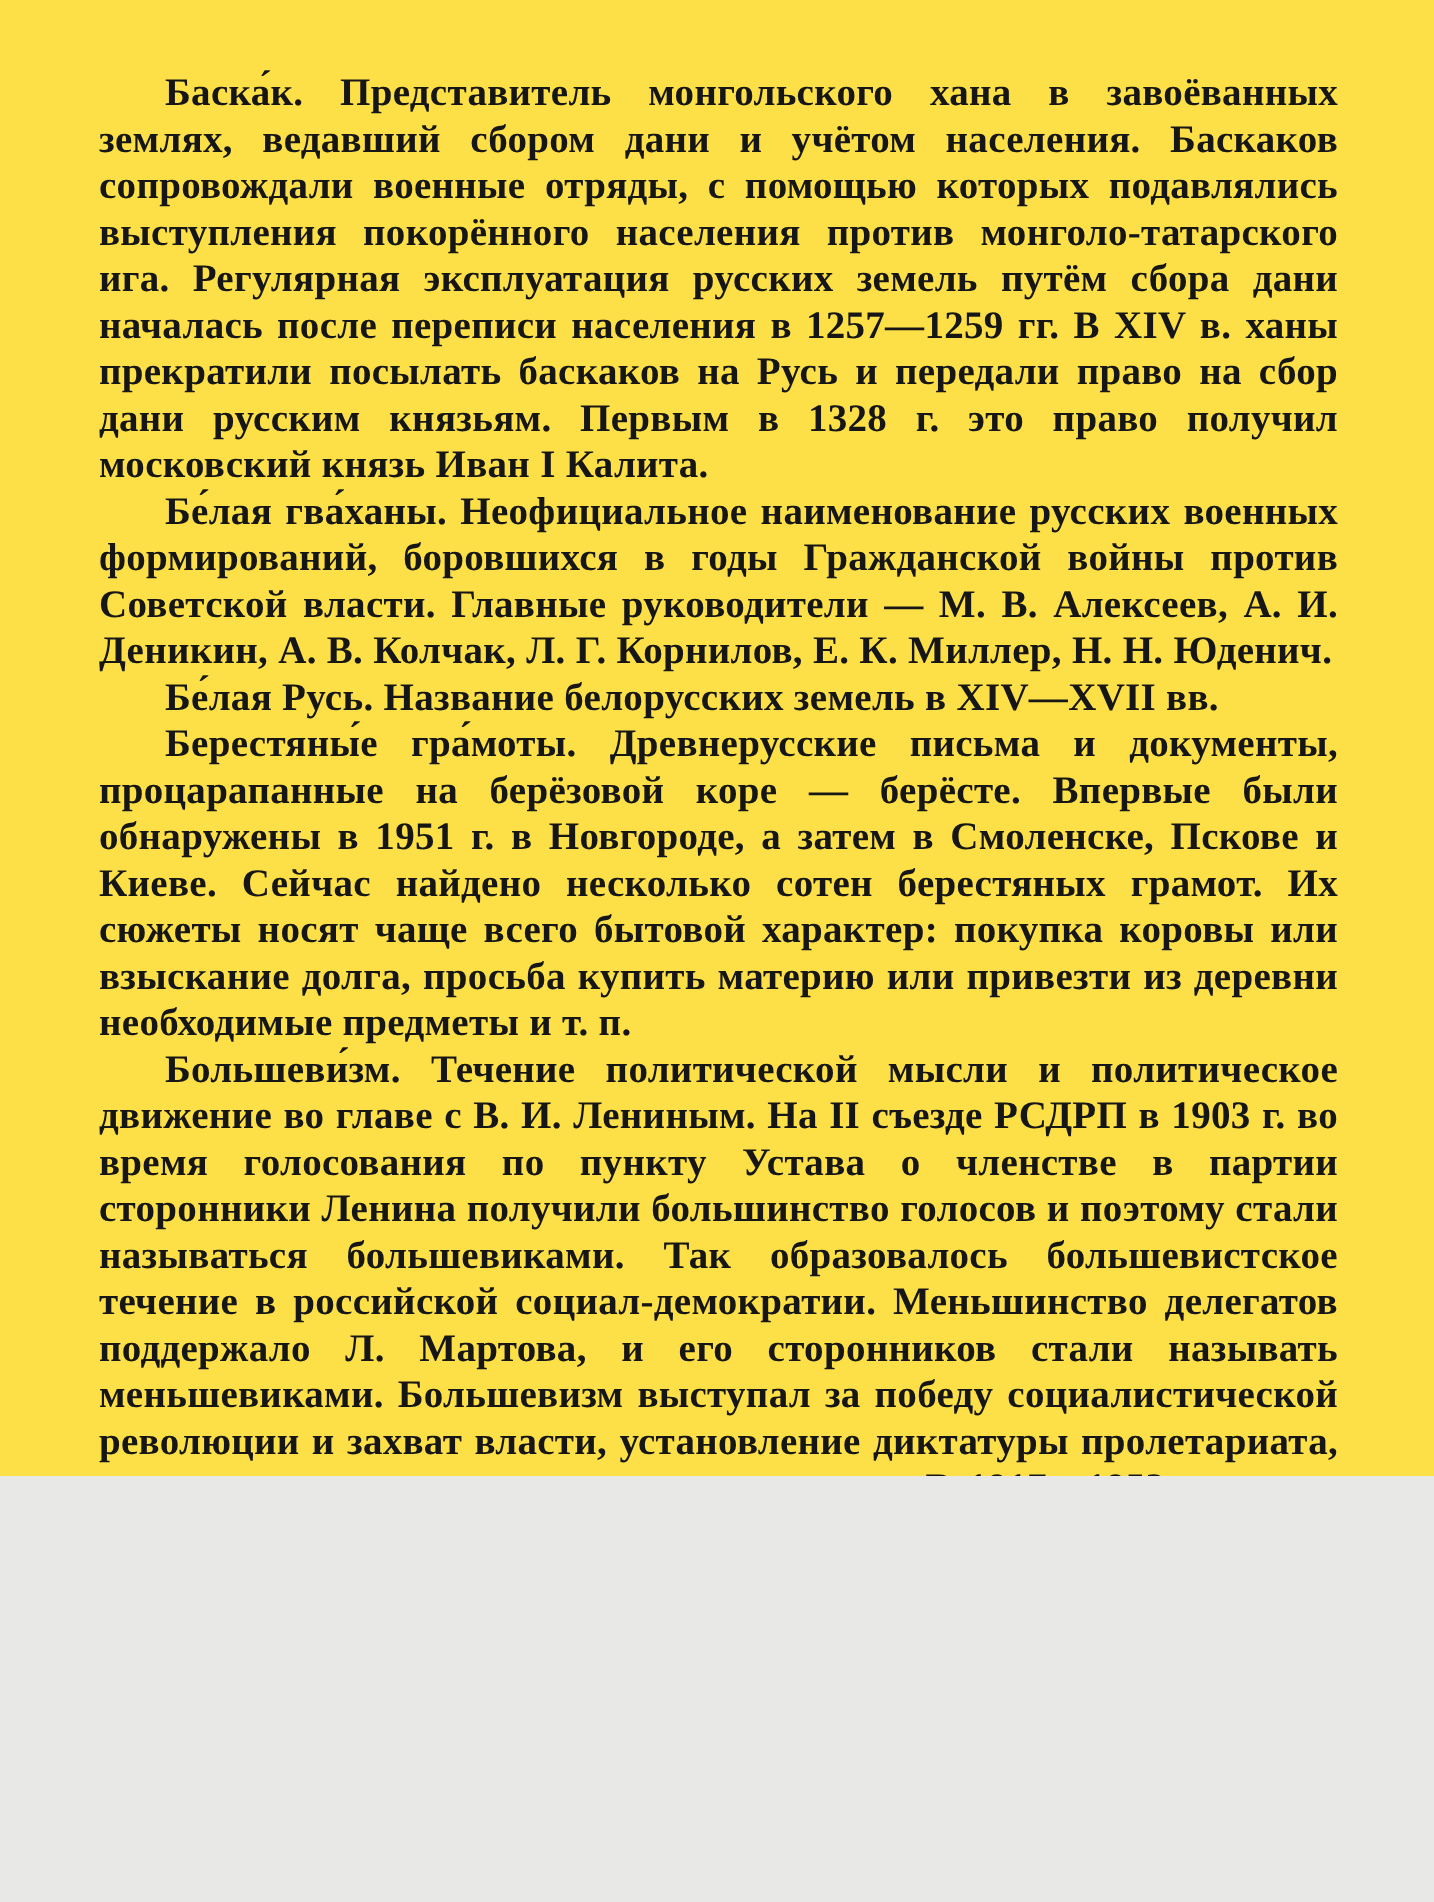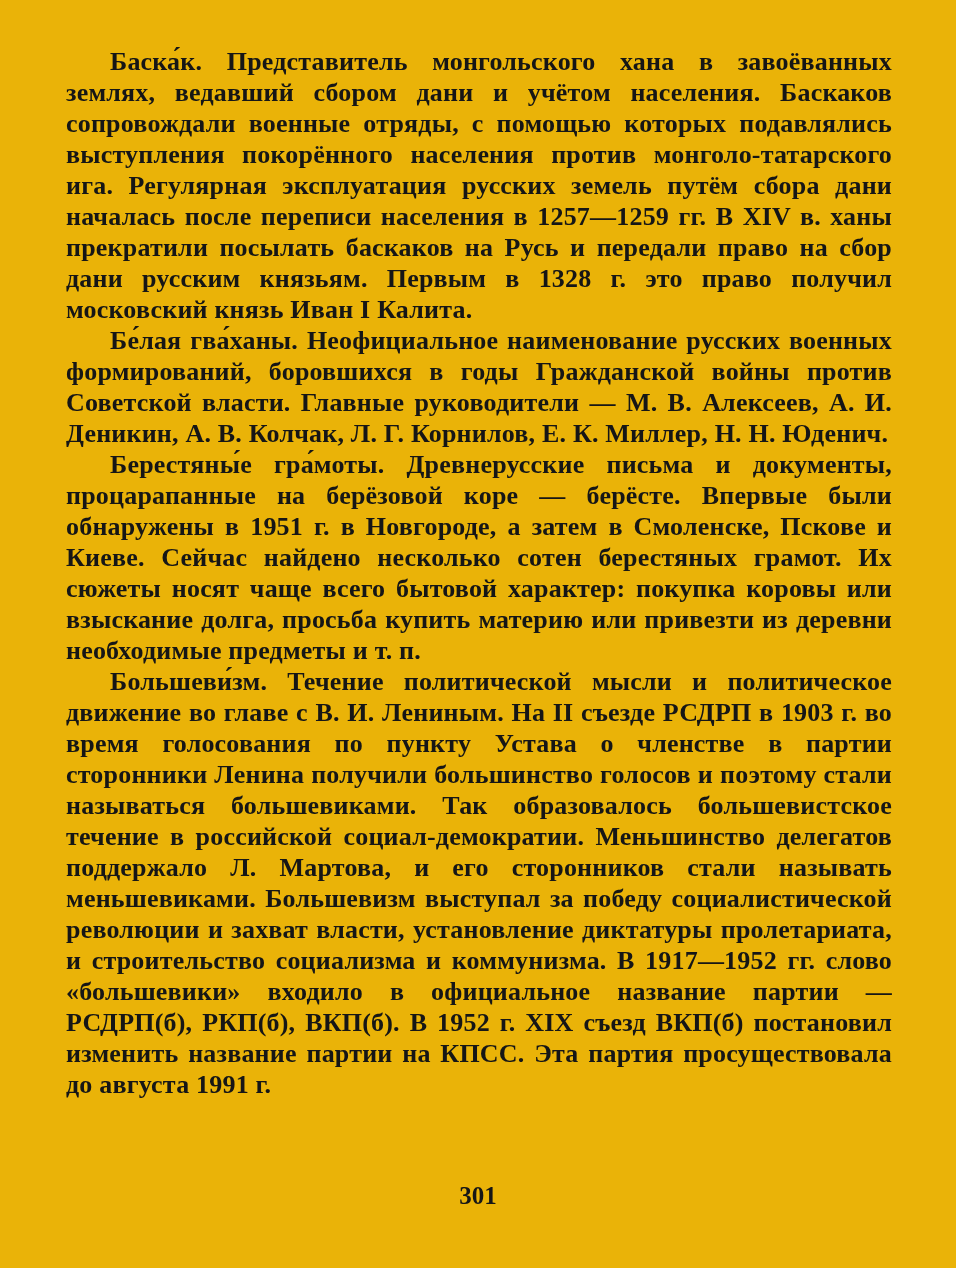--- a/index.html
+++ b/index.html
@@ -3,23 +3,23 @@
 <meta charset="utf-8">
 <style>
   html, body {
     margin: 0;
     padding: 0;
     background: #e8e8e6;
   }
   .page {
     position: relative;
     width: 956px;
-    height: 1268px;
+    height: 984px;
     margin: 0 auto;
-    background: #eab308;
+    background: #fde047;
     box-sizing: border-box;
     padding: 46px 64px 16px 66px;
     overflow: hidden;
   }
   .text-block {
     font-family: "Liberation Serif", "DejaVu Serif", serif;
     font-weight: 700;
     font-size: 26px;
     line-height: 31px;
     letter-spacing: 0.2px;
@@ -48,20 +48,21 @@
 </head>
 <body>
 
 <div class="page">
   <div class="text-block">
 
     <p class="entry"><span class="term">Баска́к.</span><span> Представитель монгольского хана в завоёванных землях, ведавший сбором дани и учётом населения. Баскаков сопровождали военные отряды, с помощью которых подавлялись выступления покорённого населения против монголо-татарского ига. Регулярная эксплуатация русских земель путём сбора дани началась после переписи населения в 1257—1259 гг. В XIV в. ханы прекратили посылать баскаков на Русь и передали право на сбор дани русским князьям. Первым в 1328 г. это право получил московский князь Иван I Калита.</span></p>
 
     <p class="entry"><span class="term">Бе́лая гва́ханы.</span><span> Неофициальное наименование русских военных формирований, боровшихся в годы Гражданской войны против Советской власти. Главные руководители — М. В. Алексеев, А. И. Деникин, А. В. Колчак, Л. Г. Корнилов, Е. К. Миллер, Н. Н. Юденич.</span></p>
 
+    <p class="entry"><span class="term">Бе́лая Русь.</span><span> Название белорусских земель в XIV—XVII вв.</span></p>
 
     <p class="entry"><span class="term">Берестяны́е гра́моты.</span><span> Древнерусские письма и документы, процарапанные на берёзовой коре — берёсте. Впервые были обнаружены в 1951 г. в Новгороде, а затем в Смоленске, Пскове и Киеве. Сейчас найдено несколько сотен берестяных грамот. Их сюжеты носят чаще всего бытовой характер: покупка коровы или взыскание долга, просьба купить материю или привезти из деревни необходимые предметы и т. п.</span></p>
 
     <p class="entry"><span class="term">Большеви́зм.</span><span> Течение политической мысли и политическое движение во главе с В. И. Лениным. На II съезде РСДРП в 1903 г. во время голосования по пункту Устава о членстве в партии сторонники Ленина получили большинство голосов и поэтому стали называться большевиками. Так образовалось большевистское течение в российской социал-демократии. Меньшинство делегатов поддержало Л. Мартова, и его сторонников стали называть меньшевиками. Большевизм выступал за победу социалистической революции и захват власти, установление диктатуры пролетариата, и строительство социализма и коммунизма. В 1917—1952 гг. слово «большевики» входило в официальное название партии — РСДРП(б), РКП(б), ВКП(б). В 1952 г. XIX съезд ВКП(б) постановил изменить название партии на КПСС. Эта партия просуществовала до августа 1991 г.</span></p>
 
   </div>
 
   <div class="page-number">301</div>
 </div>
 

